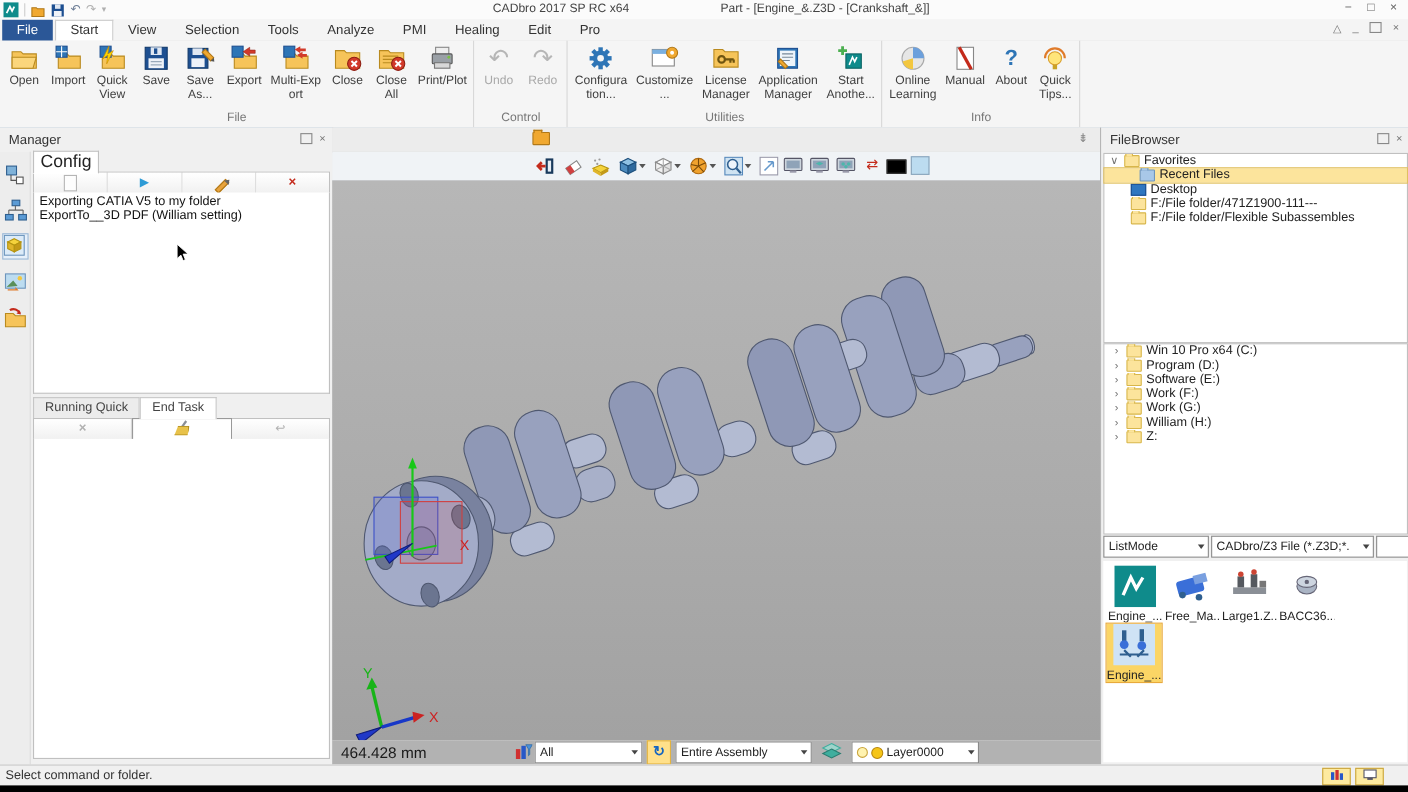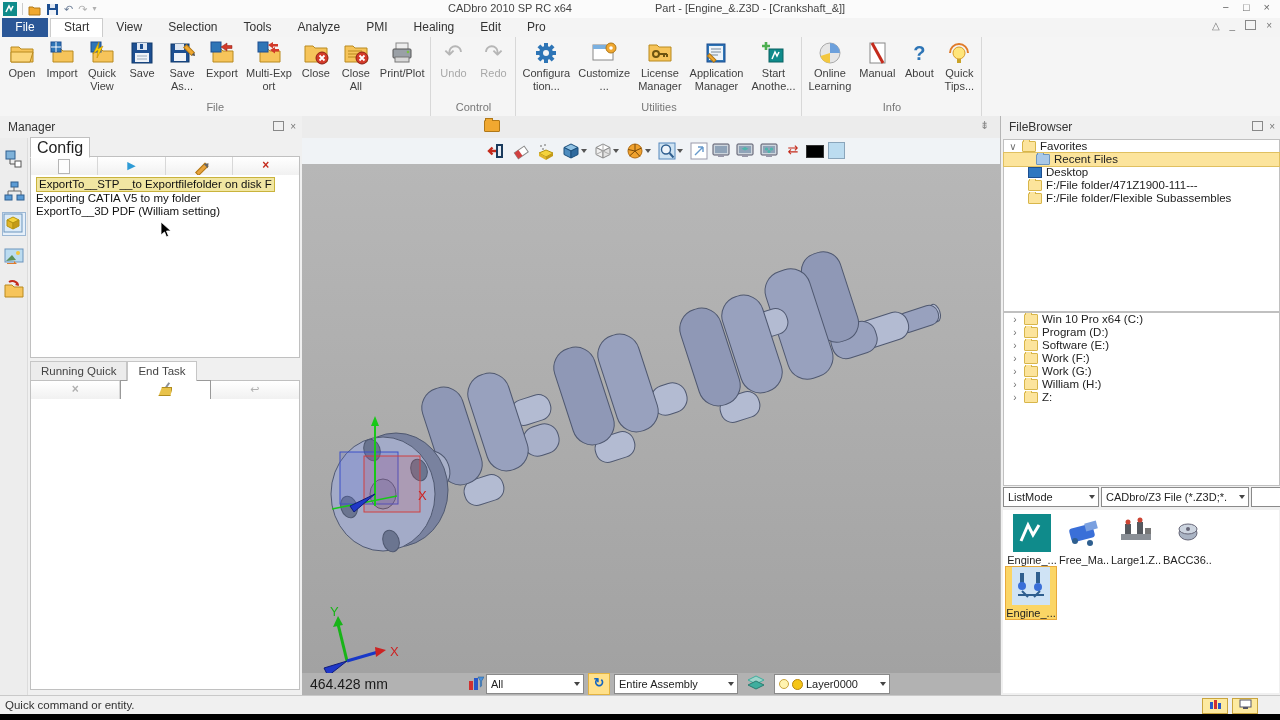--- a/index.html
+++ b/index.html
@@ -125,21 +125,21 @@
         </svg>
       <svg width="13" height="13">
           <rect x="1" y="1" width="11" height="11" fill="#1d4f91"></rect>
           <rect x="4" y="1" width="5" height="4" fill="#dfe7f2"></rect>
           <rect x="3" y="7" width="7" height="5" fill="#eef2f8"></rect>
         </svg>
       <span class="glyph">↶</span>
       <span class="glyph dim">↷</span>
       <span class="glyph dim" style="font-size:8px">▾</span>
     </div>
-    <div class="abs" id="apptitle">CADbro 2010 SP RC x64</div>
+    <div class="abs" id="apptitle">CADbro 2017 SP RC x64</div>
     <div class="abs" id="doctitle">Part - [Engine_&amp;.Z3D - [Crankshaft_&amp;]]</div>
     <div class="winctl">
       <span>−</span>
       <span>□</span>
       <span>×</span>
     </div>
   </div>
 
   <div class="abs" id="menubar">
     <div class="menu-file">File</div>
@@ -456,21 +456,20 @@
     <div class="mtab">Config</div>
 
     <div class="mtoolbar">
       <div class="mtbtn"><span class="pageico"></span></div>
       <div class="mtbtn"><span class="bluePlay">▶</span></div>
       <div class="mtbtn"><span class="pencil"></span></div>
       <div class="mtbtn"><span class="redx">×</span></div>
     </div>
 
     <div class="mlist">
-      <div class="mrow"><span class="sel">ExportTo__STP__to Exportfilefolder on disk F</span></div>
       <div class="mrow"><span>Exporting CATIA V5 to my folder</span></div>
       <div class="mrow"><span>ExportTo__3D PDF (William setting)</span></div>
     </div>
 
     <svg class="abs" style="left:160px;top:105px;z-index:5" width="14" height="18">
       <polygon points="1,1 1,14 4.5,11 6.5,16 8.5,15 6.5,10 11,10" fill="#000" stroke="#fff" stroke-width="0.8"></polygon>
     </svg>
 
     <div class="ttabs">
       <span class="ttab">Running Quick</span>
@@ -785,21 +784,21 @@
               <rect x="24" y="5" width="4" height="11" fill="#2f5f8f"></rect>
               <circle cx="26" cy="20" r="4" fill="#3a6fd8"></circle>
               <path d="M6 28 h26 M10 24 l6 6 M22 30 l6-6" stroke="#2f5f8f" stroke-width="2"></path>
             </svg></span>
         <div class="tlabel">Engine_...</div>
       </div>
     </div>
   </div>
 
   <div class="abs" id="statusbar">
-    <span style="padding-left:5px">Quick command or entity.</span>
+    <span style="padding-left:5px">Select command or folder.</span>
     <span class="sbbtn" style="right:52px"><svg width="12" height="10">
           <rect x="1" y="3" width="3" height="7" fill="#2858c8"></rect>
           <rect x="5" y="1" width="3" height="9" fill="#d03030"></rect>
           <rect x="9" y="4" width="3" height="6" fill="#2858c8"></rect>
         </svg></span>
     <span class="sbbtn" style="right:22px"><svg width="13" height="11">
           <rect x="1" y="1" width="11" height="7" fill="#fff" stroke="#556"></rect>
           <rect x="4" y="8" width="5" height="2" fill="#556"></rect>
         </svg></span>
   </div>

